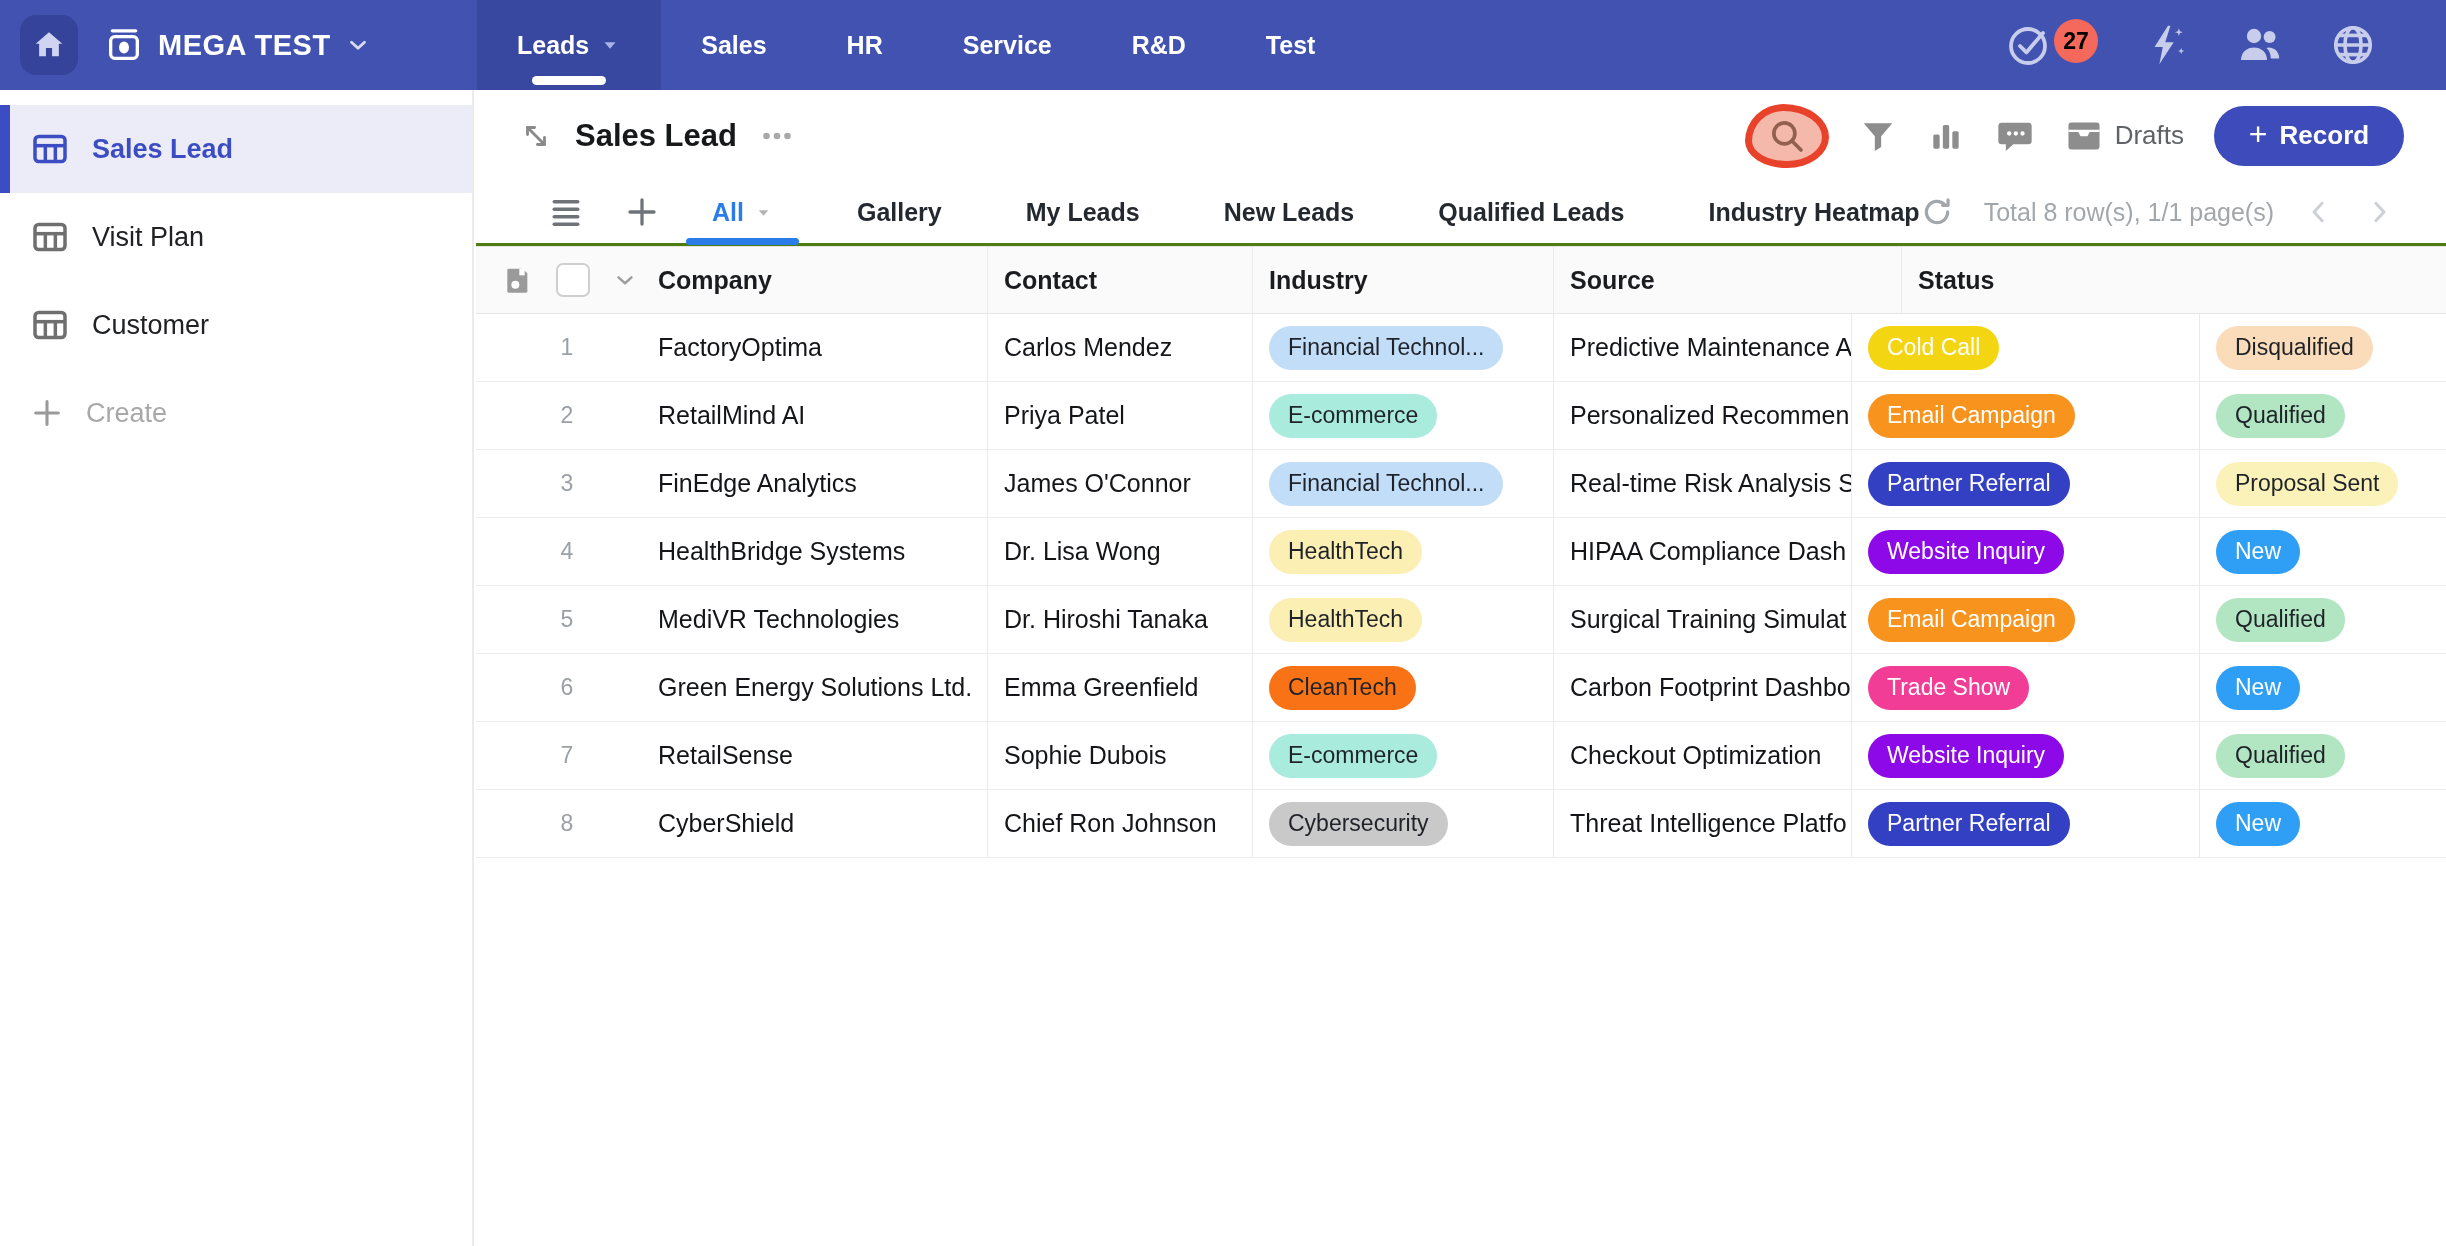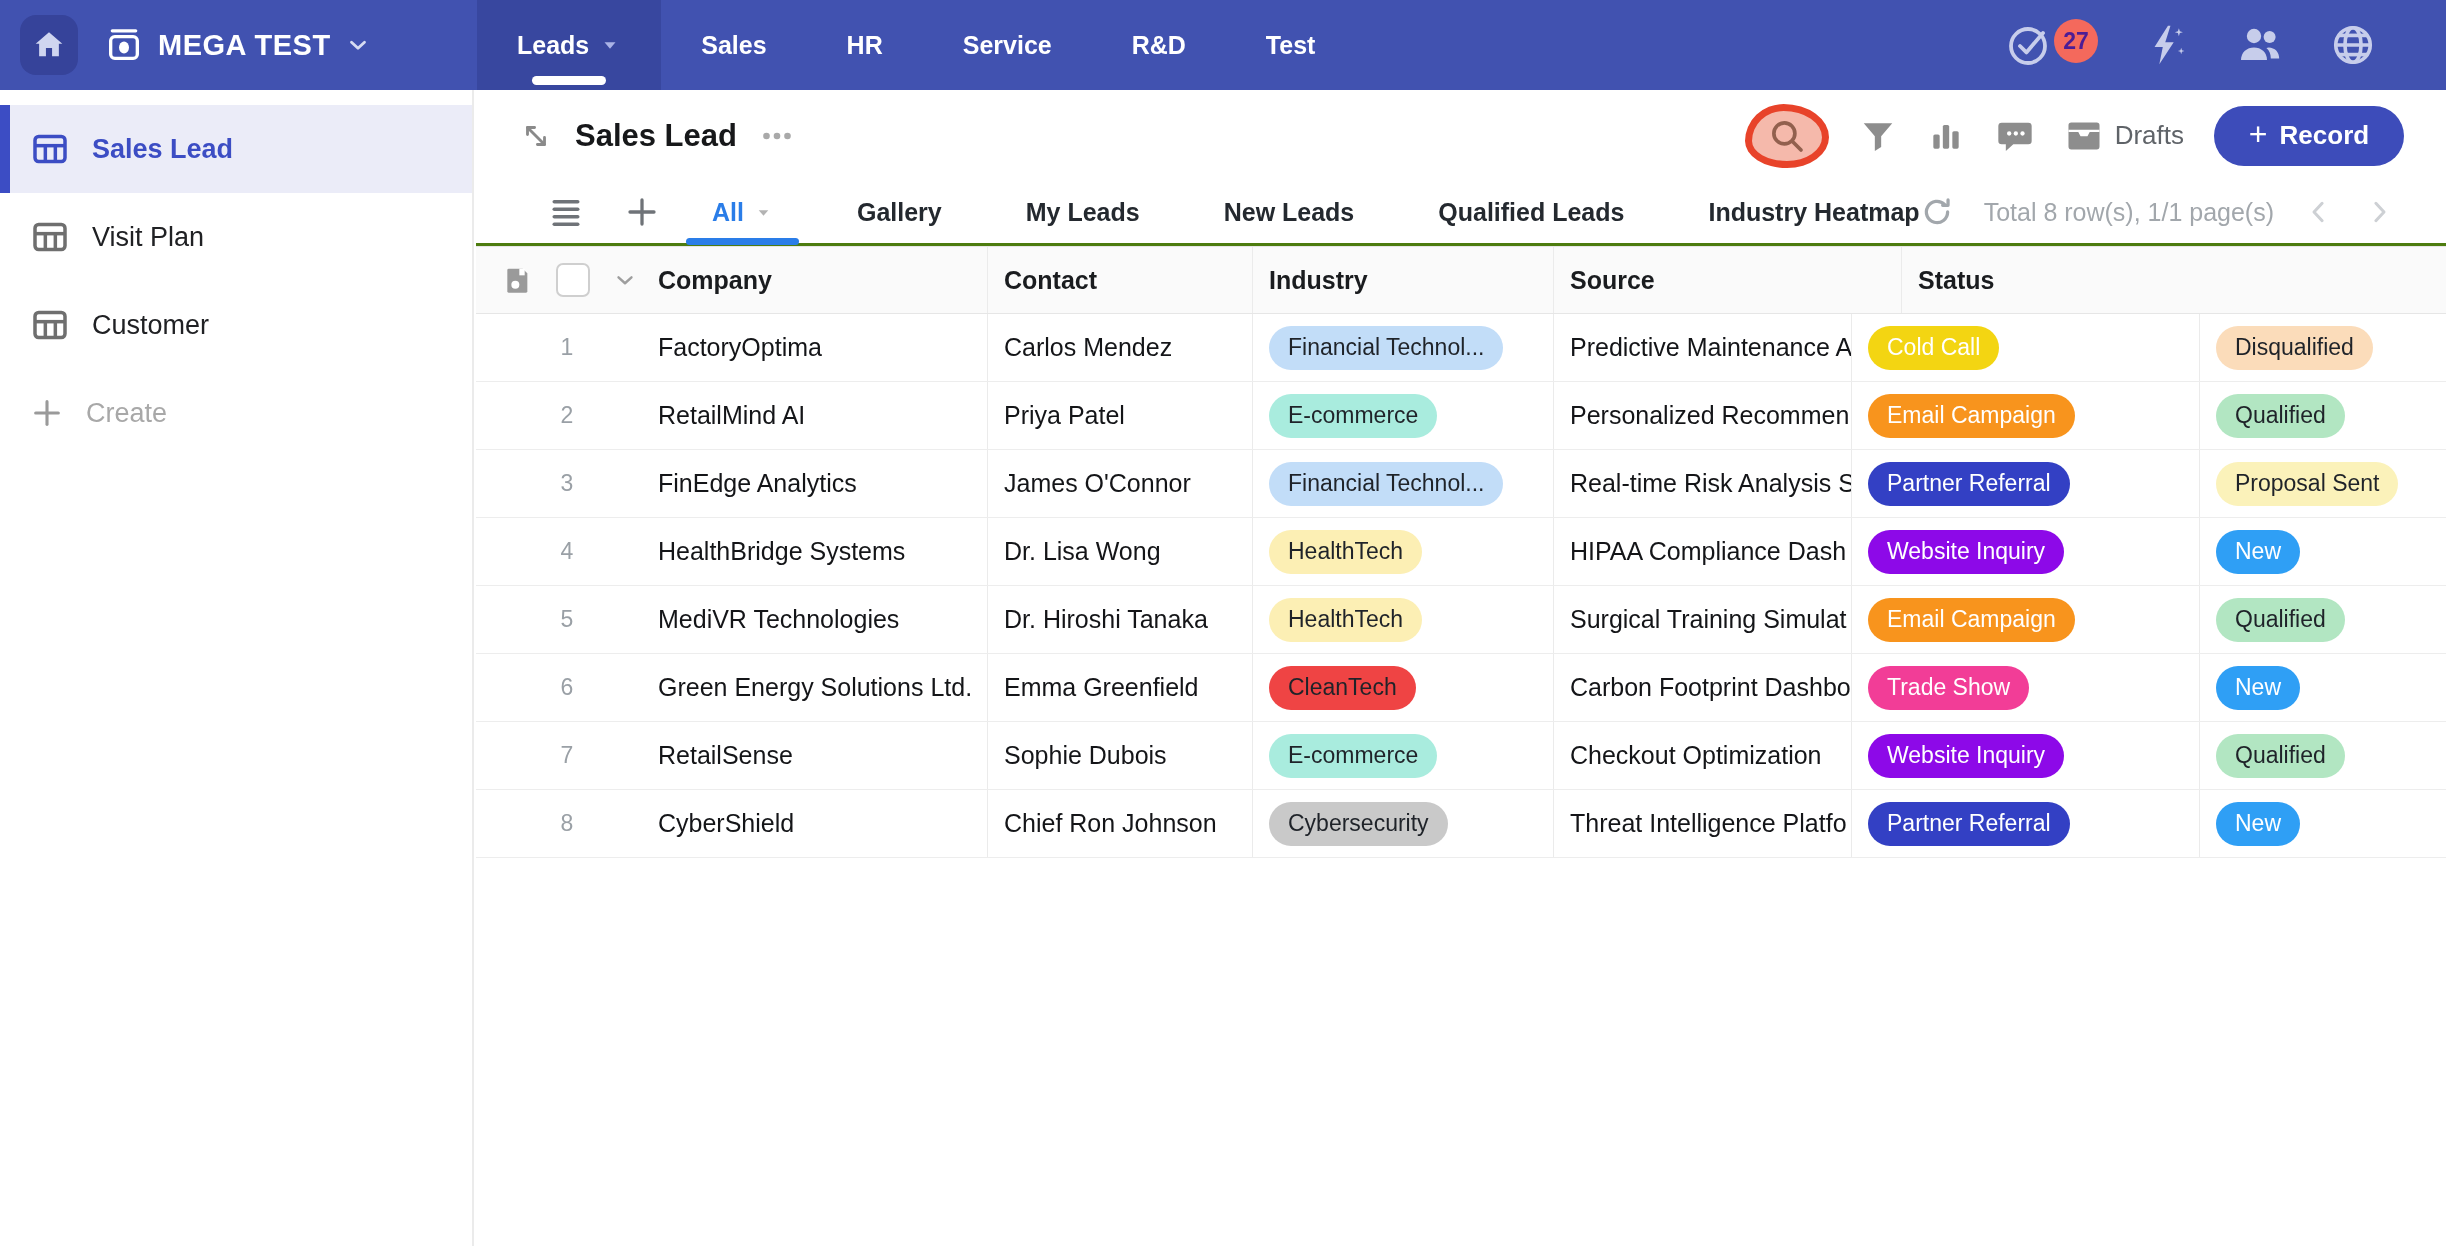--- a/index.html
+++ b/index.html
@@ -9,21 +9,21 @@
   
   .topbar { position:absolute; top:0; left:0; width:100%; height:90px; background:#4152b0; display:flex; align-items:center; }
   .home-btn { width:58px; height:60px; margin-left:20px; border-radius:16px; background:#36439a; display:flex; align-items:center; justify-content:center; flex:0 0 auto; cursor:pointer; }
   .ws { display:flex; align-items:center; margin-left:26px; gap:14px; cursor:pointer; }
   .ws-label { color:#fff; font-size:29px; font-weight:800; letter-spacing:.5px; white-space:nowrap; }
   .topnav { position:absolute; left:477px; top:0; height:90px; display:flex; align-items:stretch; }
   .nav-item { position:relative; display:flex; align-items:center; gap:10px; padding:0 40px; color:#fff; font-size:25px; font-weight:700; cursor:pointer; white-space:nowrap; }
   .nav-item.active { background:#38479f; }
   .nav-underline { position:absolute; bottom:5px; left:50%; transform:translateX(-50%); width:74px; height:9px; border-radius:5px; background:#ffffff; }
   .top-icons { position:absolute; right:70px; top:0; height:90px; display:flex; align-items:center; gap:46px; }
-  .badge { min-width:44px; height:44px; padding:0 8px; border-radius:22px; background:#f4695c; color:#4c1d95; font-size:23px; font-weight:700; display:flex; align-items:center; justify-content:center; margin-left:2px; margin-top:-8px; }
+  .badge { min-width:44px; height:44px; padding:0 8px; border-radius:22px; background:#f4695c; color:#000000; font-size:23px; font-weight:700; display:flex; align-items:center; justify-content:center; margin-left:2px; margin-top:-8px; }
   .check-group { display:flex; align-items:center; cursor:pointer; }
   .icon-btn { cursor:pointer; display:flex; align-items:center; }
 
   
   .sidebar { position:absolute; top:90px; left:0; width:474px; bottom:0; background:#fff; border-right:2px solid #ebebeb; padding-top:15px; }
   .side-item { position:relative; height:88px; display:flex; align-items:center; padding-left:30px; gap:22px; font-size:27px; color:#202124; cursor:pointer; }
   .side-item .lbl { white-space:nowrap; }
   .side-item.active { background:#ebecf8; color:#3c4dc4; font-weight:700; }
   .side-item.active::before { content:""; position:absolute; left:0; top:0; bottom:0; width:10px; background:#3c4dc4; }
   .side-item.create { color:#a8a8a8; font-size:27px; }
@@ -490,21 +490,21 @@
 
   <div class="trow">
     <div class="cell col-first">
       <span class="row-num">6</span>
       <span class="cell-text">Green Energy Solutions Ltd.</span>
     </div>
     <div class="cell col-contact">
               <span class="cell-text">Emma Greenfield</span>
             </div>
     <div class="cell col-industry">
-              <span class="pill" style="background: #ef4444; color: rgb(31, 35, 41);">CleanTech</span>
+              <span class="pill" style="background: #f97316; color: rgb(31, 35, 41);">CleanTech</span>
             </div>
     <div class="cell col-product">
               <span class="cell-text">Carbon Footprint Dashbo</span>
             </div>
     <div class="cell col-source">
               <span class="pill" style="background: rgb(242, 61, 151); color: rgb(255, 255, 255); text-align: center;">Trade Show</span>
             </div>
     <div class="cell col-status">
               <span class="pill" style="background: rgb(47, 159, 245); color: rgb(255, 255, 255);">New</span>
             </div>

